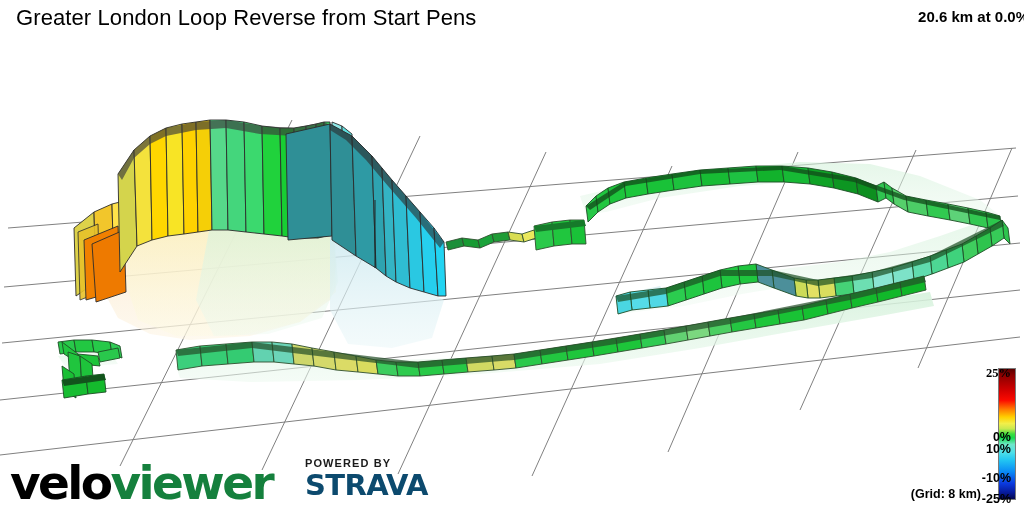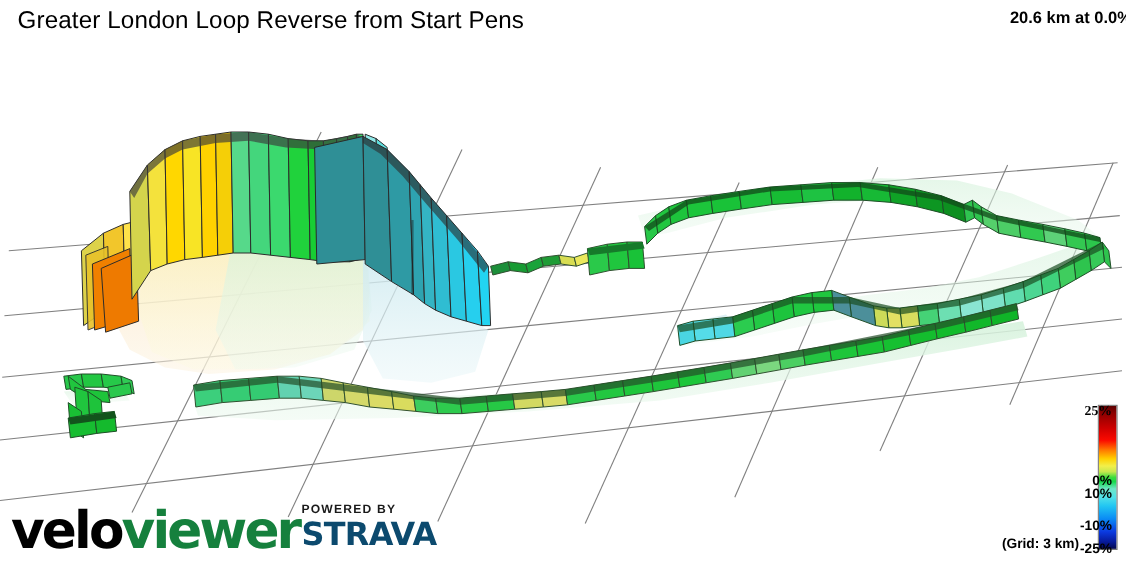--- a/index.html
+++ b/index.html
@@ -103,21 +103,21 @@
     white-space: nowrap;
   }
 
   
   .brand {
     position: absolute;
     left: 10px;
     bottom: 8px;
     display: flex;
     align-items: flex-end;
-    gap: 2px;
+    gap: 33px;
   }
   .vv-logo {
     font-size: 47px;
     font-weight: 800;
     letter-spacing: -2.6px;
     line-height: 0.92;
     font-family: "DejaVu Sans", sans-serif;
     display: flex;
     align-items: baseline;
   }
@@ -419,21 +419,21 @@
   </svg>
 
   <div class="legend"></div>
 
   <div class="legend-label" style="top:366px;font-family:Liberation Serif, serif;">25%</div>
   <div class="legend-label" style="top:400px;margin-top:42px;">10%</div>
   <div class="legend-label" style="top:430px;">0%</div>
   <div class="legend-label" style="top:471px;">-10%</div>
   <div class="legend-label" style="top:492px;">-25%</div>
 
-  <div class="legend-grid-note" style="right:62px; bottom:11px;">(Grid: 3 km)</div>
+  <div class="legend-grid-note" style="right:62px; bottom:11px;">(Grid: 8 km)</div>
 
   <div class="brand">
     <div class="vv-logo">
       <span class="vv-velo">velo</span>
       <span class="vv-viewer">viewer</span>
     </div>
     <div class="strava-block">
       <div class="powered-by">POWERED BY</div>
       <div class="strava-word">STRAVA</div>
     </div>

